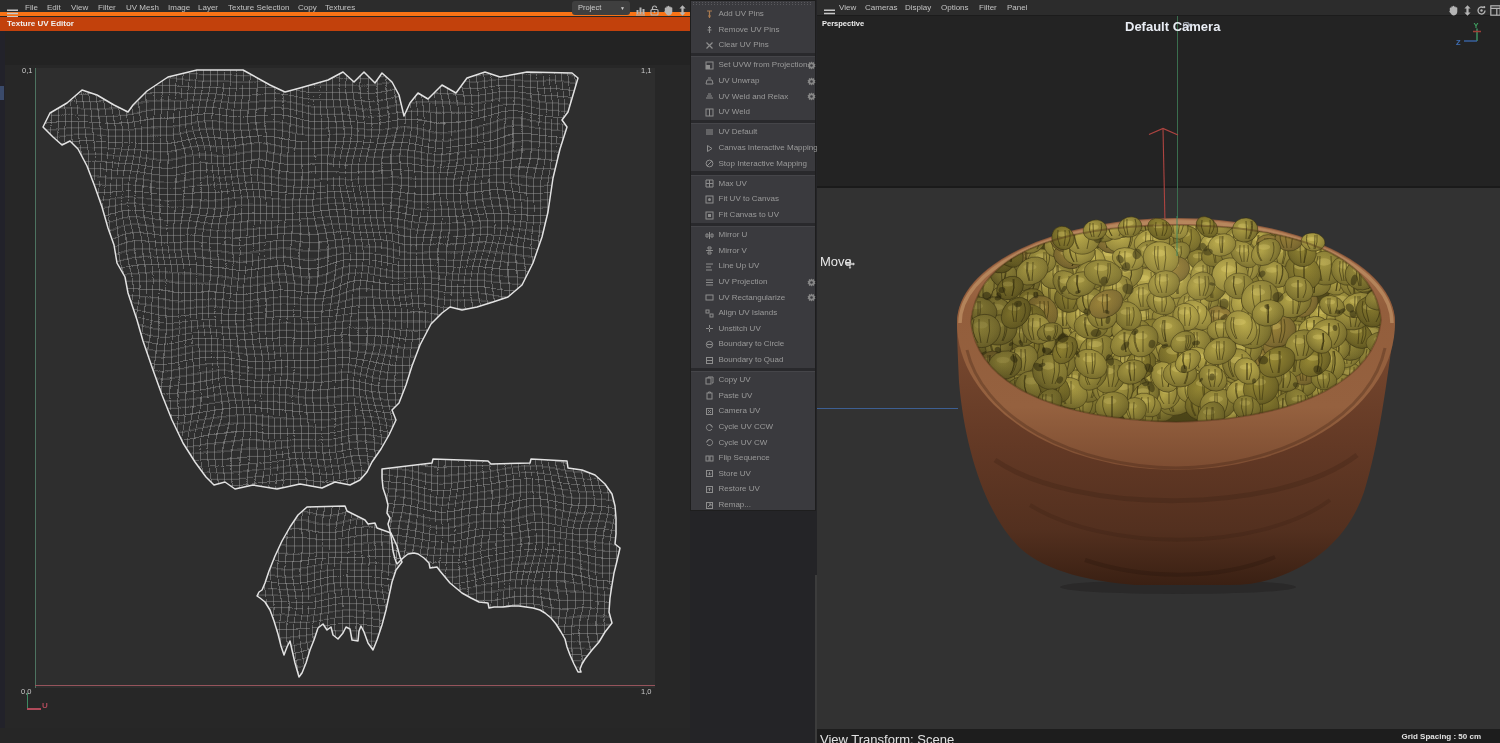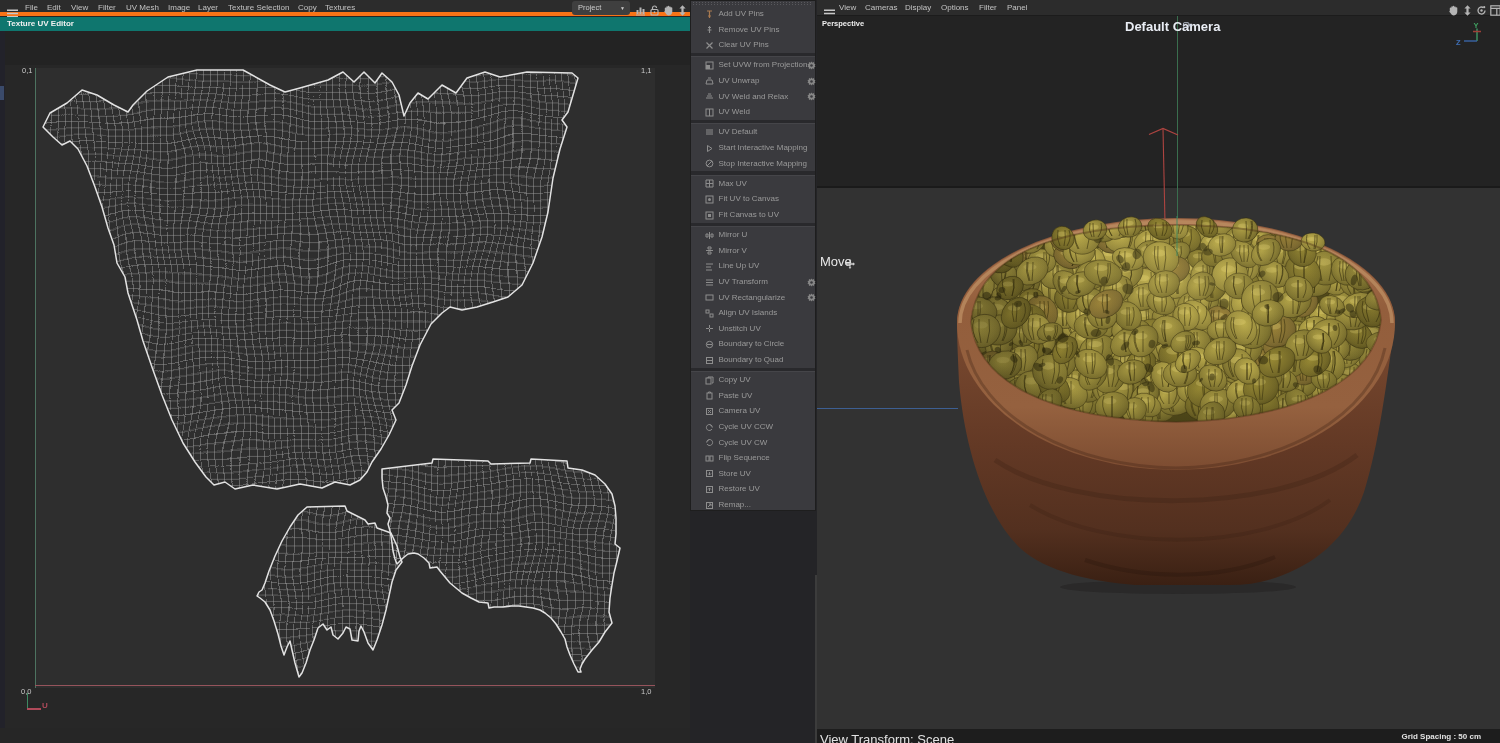--- a/index.html
+++ b/index.html
@@ -43,21 +43,21 @@
             <path d="M3.5 4.5 V3 a2 2 0 0 1 4 0" fill="none" stroke="#b5b5b5" stroke-width="1.2"></path>
             <circle cx="5.5" cy="7.2" r="0.9" fill="#b5b5b5"></circle>
           </svg></div>
     <div style="position:absolute;left:663px;top:2px"><svg width="11" height="11" viewBox="0 0 11 11">
             <path d="M1.8 6.2 V3.2 a0.75 0.75 0 0 1 1.5 0 V2 a0.75 0.75 0 0 1 1.5 0 V1.6 a0.75 0.75 0 0 1 1.5 0 V2.2 a0.75 0.75 0 0 1 1.5 0 V3 a0.75 0.75 0 0 1 1.5 0 V6.6 c0 2.3 -1.4 3.8 -3.4 3.8 c-1.7 0 -2.6 -0.9 -3.4 -2.4 L1 6.6 a0.9 0.9 0 0 1 0.8 -0.4 Z" fill="#b5b5b5"></path>
           </svg></div>
     <div style="position:absolute;left:677px;top:2px"><svg width="11" height="11" viewBox="0 0 11 11">
             <path d="M5.5 0.2 L8.6 3.4 H6.6 V7.6 H8.6 L5.5 10.8 L2.4 7.6 H4.4 V3.4 H2.4 Z" fill="#b5b5b5"></path>
           </svg></div>
   </div>
-  <div style="position:absolute;left:0;top:17px;width:766px;height:14px;background:#0f766e">
+  <div style="position:absolute;left:0;top:17px;width:766px;height:14px;background:#c2410c">
     <span style="position:absolute;left:7px;top:2px;font-size:8px;font-weight:bold;color:#f0f0f0">Texture UV Editor</span>
   </div>
 
   <div style="position:absolute;left:0;top:31px;width:690px;height:697px;background:#272727">
     <div style="position:absolute;left:0;top:0;width:690px;height:34px;background:#232323"></div>
     <div style="position:absolute;left:0;top:0;width:5px;height:697px;background:#22222a"></div>
     <div style="position:absolute;left:0;top:55px;width:4px;height:14px;background:#3a4a6a"></div>
     <div style="position:absolute;left:35px;top:37px;width:620px;height:620px;background:#2e2e2e"></div>
     <div style="position:absolute;left:35px;top:37px">
           <svg width="620" height="620" viewBox="0 0 620 620" style="position:absolute;left:0;top:0">
@@ -171,21 +171,21 @@
 <div class="mi" style="top:123.4px">
           <svg width="9" height="9" viewBox="0 0 9 9" style="position:absolute;left:6px;top:3.5px">
             <path d="M1 2 h7 M1 4 h7 M1 6 h7" stroke="#8d8d8d"></path>
           </svg>
           <span>UV Default</span>
         </div>
 <div class="mi" style="top:139.0px">
           <svg width="9" height="9" viewBox="0 0 9 9" style="position:absolute;left:6px;top:3.5px">
             <path d="M2.5 1.5 L7 4.5 L2.5 7.5 Z" fill="none" stroke="#8d8d8d"></path>
           </svg>
-          <span>Start Interactive Mapping</span>
+          <span>Canvas Interactive Mapping</span>
         </div>
 <div class="mi" style="top:154.6px">
           <svg width="9" height="9" viewBox="0 0 9 9" style="position:absolute;left:6px;top:3.5px">
             <circle cx="4.5" cy="4.5" r="3.4" fill="none" stroke="#8d8d8d"></circle>
             <path d="M2 7 L7 2" stroke="#8d8d8d"></path>
           </svg>
           <span>Stop Interactive Mapping</span>
         </div>
 <div class="sep" style="top:170.2px"></div>
 <div class="mi" style="top:174.8px">
@@ -224,21 +224,21 @@
 <div class="mi" style="top:257.4px">
           <svg width="9" height="9" viewBox="0 0 9 9" style="position:absolute;left:6px;top:3.5px">
             <path d="M1 2 h7 M1 5 h5 M1 8 h6" stroke="#8d8d8d"></path>
           </svg>
           <span>Line Up UV</span>
         </div>
 <div class="mi" style="top:273.0px">
           <svg width="9" height="9" viewBox="0 0 9 9" style="position:absolute;left:6px;top:3.5px">
             <path d="M1 2 h7 M1 4.5 h7 M1 7 h7" stroke="#8d8d8d"></path>
           </svg>
-          <span>UV Transform</span>
+          <span>UV Projection</span>
           <svg width="9" height="9" viewBox="0 0 10 10" style="position:absolute;right:7px;top:3.5px">
             <path d="M5 0.5 L6 2 L7.8 1.2 L8 3 L9.5 4 L8.5 5 L9.5 6 L8 7 L7.8 8.8 L6 8 L5 9.5 L4 8 L2.2 8.8 L2 7 L0.5 6 L1.5 5 L0.5 4 L2 3 L2.2 1.2 L4 2 Z" fill="#868686"></path>
             <circle cx="5" cy="5" r="1.4" fill="#3a3a3e"></circle>
           </svg>
         </div>
 <div class="mi" style="top:288.6px">
           <svg width="9" height="9" viewBox="0 0 9 9" style="position:absolute;left:6px;top:3.5px">
             <rect x="1" y="2" width="7" height="5" fill="none" stroke="#8d8d8d"></rect>
           </svg>
           <span>UV Rectangularize</span>

